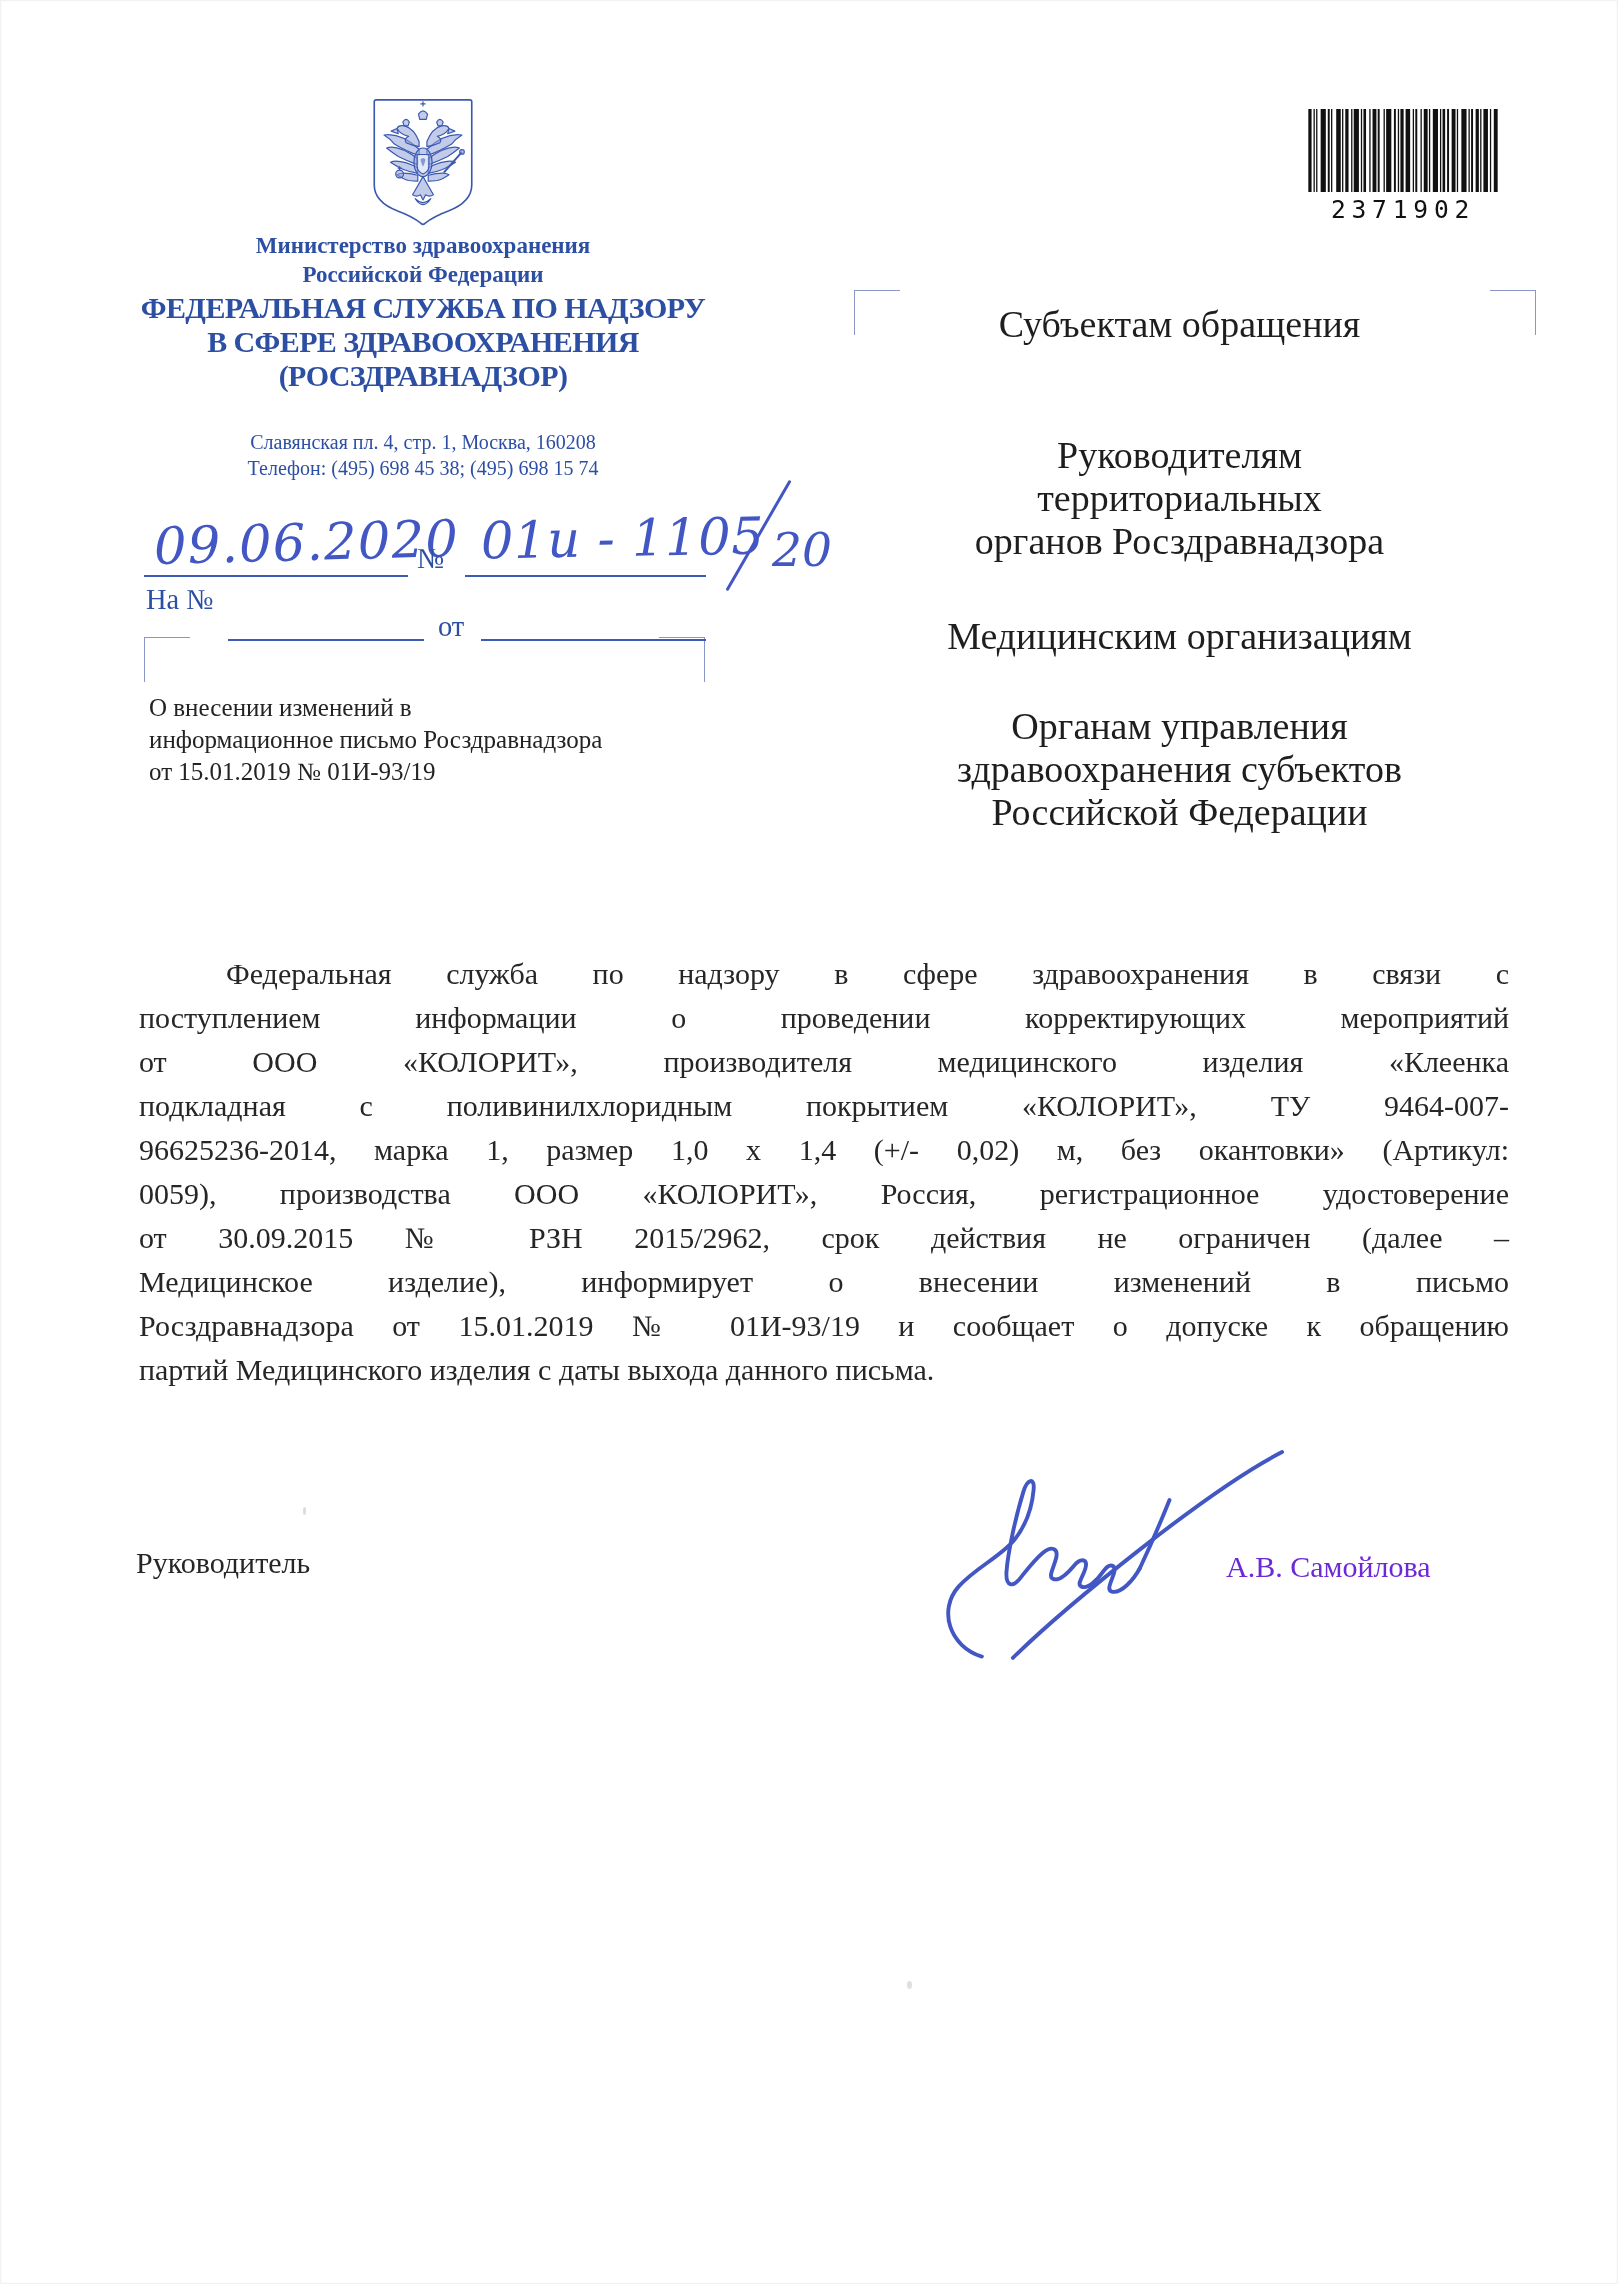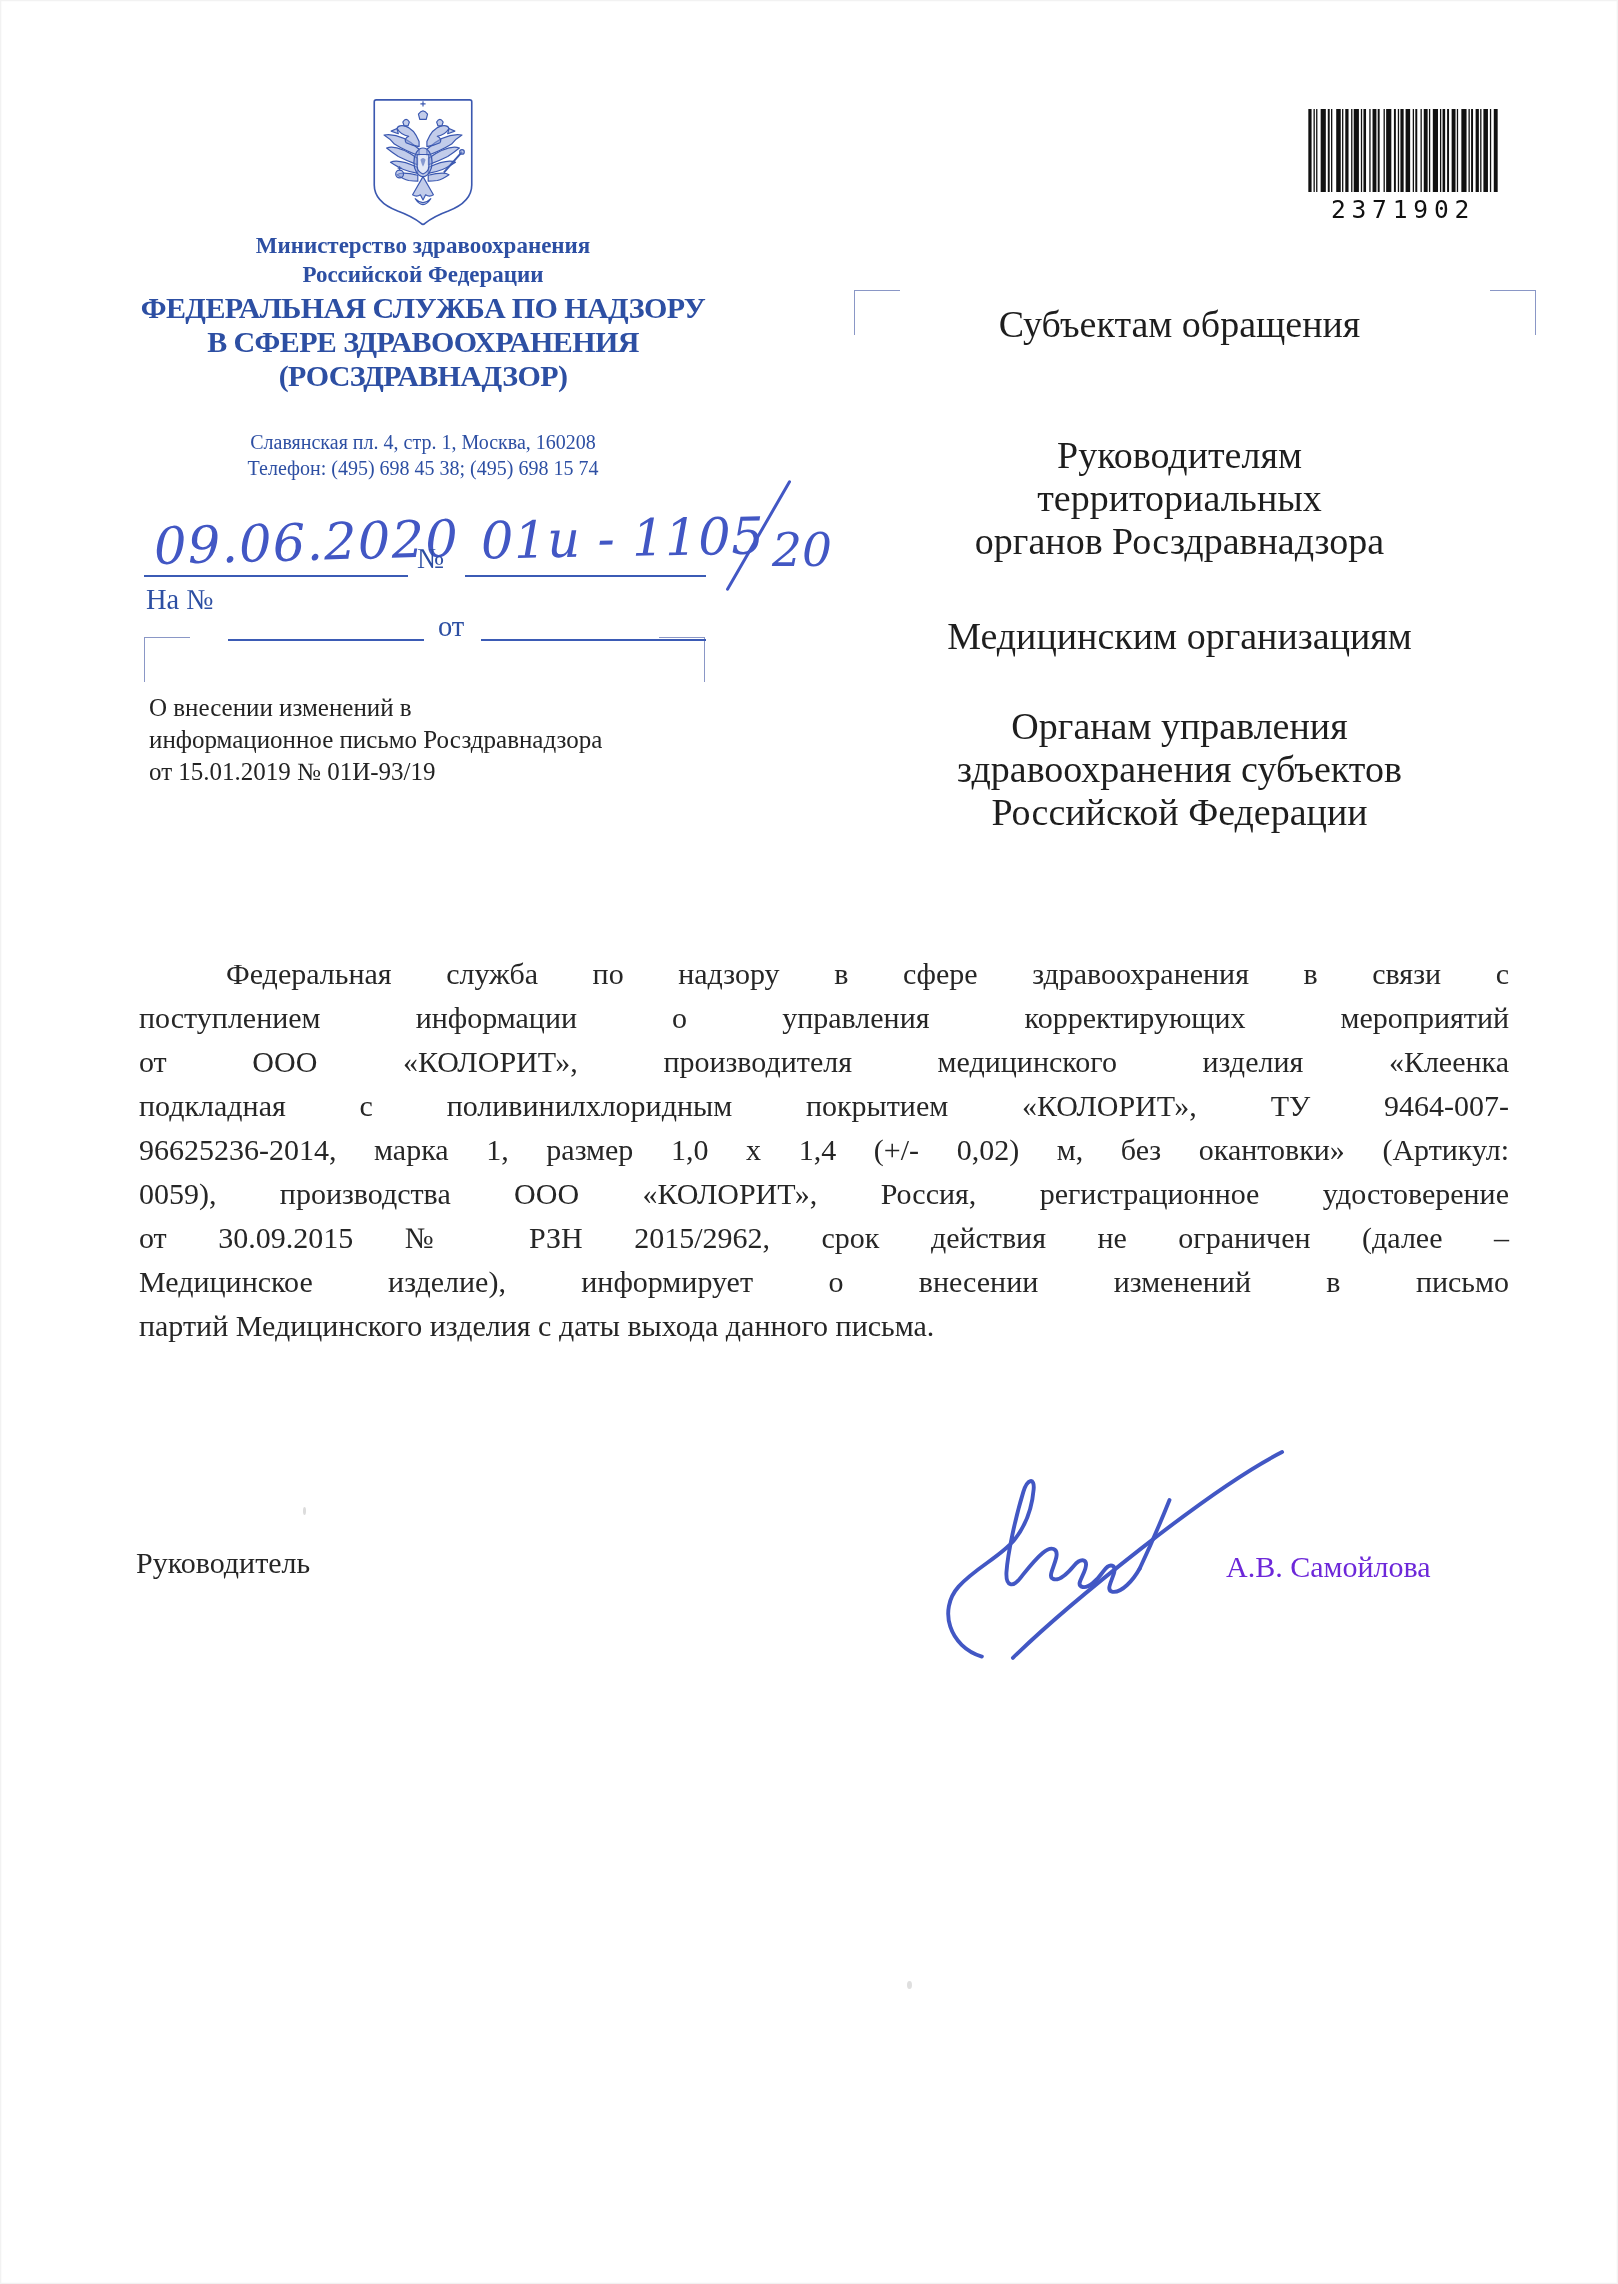--- a/index.html
+++ b/index.html
@@ -155,27 +155,28 @@
     <div>Медицинским организациям</div>
   </div>
   <div class="abs recipient" style="top:705px;">
     <div>Органам управления</div>
     <div>здравоохранения субъектов</div>
     <div>Российской Федерации</div>
   </div>
 
   <div class="abs body-text">
     <div class="bline first">Федеральная служба по надзору в сфере здравоохранения в связи с</div>
-    <div class="bline">поступлением информации о управления корректирующих мероприятий</div>
+    <div class="bline">поступлением информации о проведении корректирующих мероприятий</div>
     <div class="bline">от ООО «КОЛОРИТ», производителя медицинского изделия «Клеенка</div>
     <div class="bline">подкладная с поливинилхлоридным покрытием «КОЛОРИТ», ТУ 9464-007-</div>
     <div class="bline">96625236-2014, марка 1, размер 1,0 х 1,4 (+/- 0,02) м, без окантовки» (Артикул:</div>
     <div class="bline">0059), производства ООО «КОЛОРИТ», Россия, регистрационное удостоверение</div>
     <div class="bline">от 30.09.2015 № РЗН 2015/2962, срок действия не ограничен (далее –</div>
     <div class="bline">Медицинское изделие), информирует о внесении изменений в письмо</div>
+    <div class="bline">Росздравнадзора от 15.01.2019 № 01И-93/19 и сообщает о допуске к обращению</div>
     <div class="bline last">партий Медицинского изделия с даты выхода данного письма.</div>
   </div>
 
   <div class="abs sig-title">Руководитель</div>
   <svg class="abs sig-svg" viewBox="0 0 650 340">
     <g fill="none" stroke="#4257c4" stroke-width="6" stroke-linecap="round" stroke-linejoin="round">
       <path d="M120,330 C70,315 52,258 84,222 C110,193 150,175 170,150 C190,125 198,95 200,72 C202,52 190,56 184,76 C172,115 160,170 158,200 C157,222 168,224 180,208 C192,193 202,180 214,170 C228,158 238,163 235,177 C231,194 222,206 230,210 C239,214 252,202 262,190 C274,176 284,180 280,194 C276,208 266,218 274,222 C284,226 298,212 308,198 C318,184 328,188 324,202 C319,217 312,228 322,230 C336,232 354,212 364,194"></path>
       <path d="M168,332 C250,252 470,72 584,14"></path>
       <path d="M364,194 C380,160 398,118 410,88"></path>
     </g>

